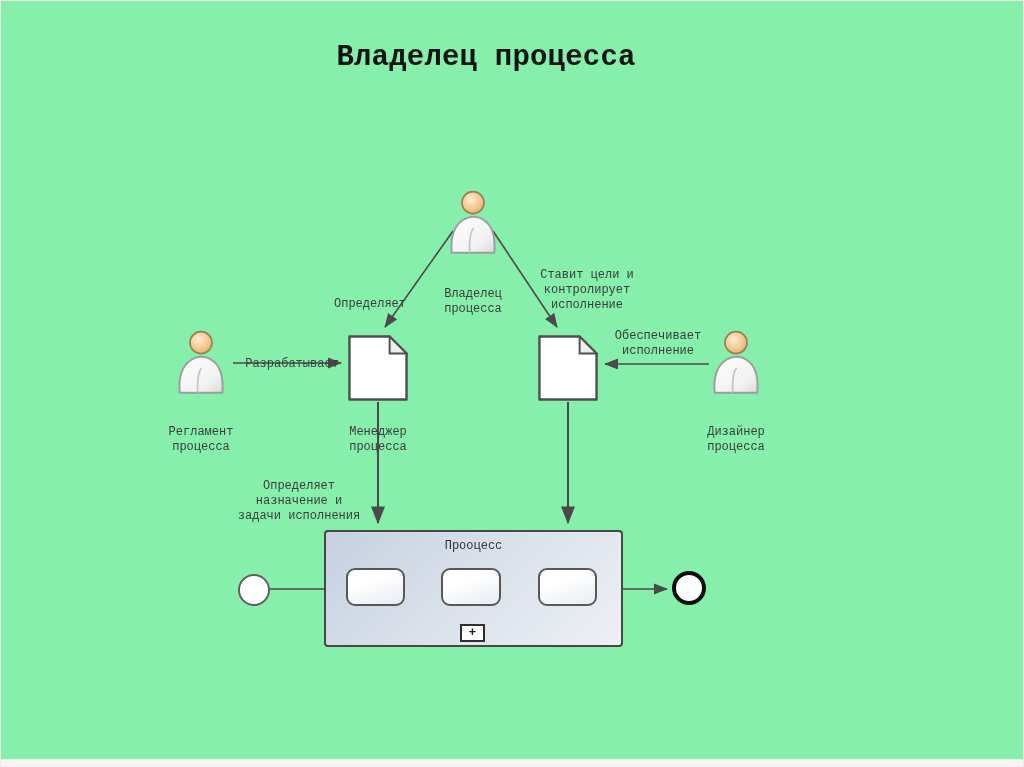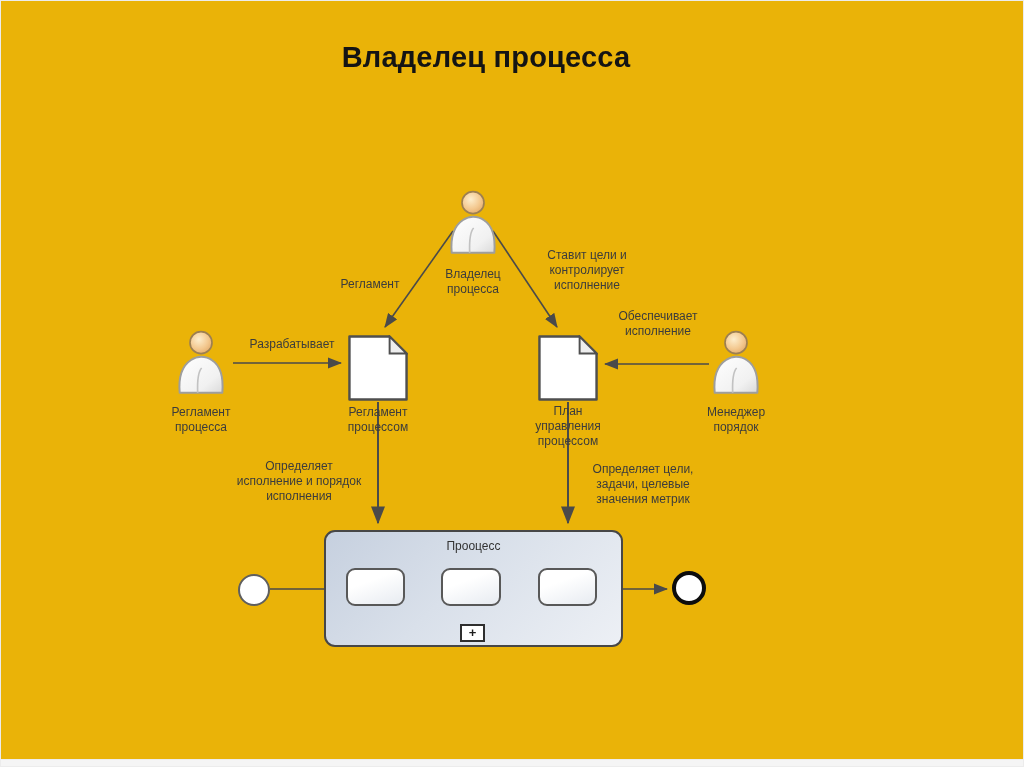--- a/index.html
+++ b/index.html
@@ -1,33 +1,34 @@
 <!DOCTYPE html>
 <html><head>
 <meta charset="utf-8">
 <style>
   html,body{margin:0;padding:0;background:#fff;}
   .page{
-    position:relative;width:1024px;height:767px;background:#eab308;
+    position:relative;width:1024px;height:767px;background:#86efac;
     border:1px solid #ececec;box-sizing:border-box;overflow:hidden;
-    font-family:Liberation Sans, sans-serif;
+    font-family:Liberation Mono, monospace;
   }
   .title{
     position:absolute;left:173px;top:40px;width:624px;text-align:center;
     font-size:29px;font-weight:700;color:#141414;letter-spacing:.2px;
   }
   .lbl{
     position:absolute;font-size:12px;line-height:15px;color:#3c3c3c;
     text-align:center;
+    margin-top:20px;
   }
   .abs{position:absolute;}
   .connectors{position:absolute;left:0;top:0;pointer-events:none;}
   .container{
     position:absolute;left:323px;top:529px;width:299px;height:117px;
-    border:2px solid #474747;border-radius:11px;box-sizing:border-box;
+    border:2px solid #474747;border-radius:4px;box-sizing:border-box;
     background:linear-gradient(135deg,#c6d0df 0%,#d9e0ea 45%,#edf0f5 100%);
   }
   .proc-label{position:absolute;top:7px;left:0;width:100%;text-align:center;
     font-size:12px;color:#333;}
   .task{
     position:absolute;width:59px;height:38px;border:2px solid #585858;
     border-radius:9px;box-sizing:border-box;
     background:linear-gradient(160deg,#ffffff 35%,#e7ebf1 100%);
   }
   .event{position:absolute;border-radius:50%;background:#fff;box-sizing:content-box;}
@@ -90,40 +91,38 @@
     <path d="M7 94 Q4 58 24 45 Q31 40 39 40 Q49 40 55 45 Q74 57 71 94 Z" fill="url(#gBody)" stroke="#9e9e9e" stroke-width="3" stroke-linejoin="round"></path>
     <path d="M34 94 Q33 64 40 57" fill="none" stroke="#c2c2c2" stroke-width="2.5"></path>
   </svg>
   <div class="lbl" style="left:161px;top:404px;width:78px">Регламент процесса</div>
 
   <svg class="abs" style="left:709px;top:328px" width="52" height="66" viewBox="0 0 78 96">
     <circle cx="39" cy="19" r="16.5" fill="url(#gHead)" stroke="#9c7f52" stroke-width="2.5"></circle>
     <path d="M7 94 Q4 58 24 45 Q31 40 39 40 Q49 40 55 45 Q74 57 71 94 Z" fill="url(#gBody)" stroke="#9e9e9e" stroke-width="3" stroke-linejoin="round"></path>
     <path d="M34 94 Q33 64 40 57" fill="none" stroke="#c2c2c2" stroke-width="2.5"></path>
   </svg>
-  <div class="lbl" style="left:696px;top:404px;width:78px">Менеджер порядок</div>
+  <div class="lbl" style="left:696px;top:404px;width:78px">Дизайнер процесса</div>
 
   <svg class="abs" style="left:347px;top:334px" width="60" height="66" viewBox="0 0 62 68">
     <path d="M1.5 1.5 H43 L60.5 19 V66.5 H1.5 Z" fill="#ffffff" stroke="#4f4f4f" stroke-width="2.5" stroke-linejoin="round"></path>
     <path d="M43 1.5 V19 H60.5 Z" fill="#ededed" stroke="#4f4f4f" stroke-width="2"></path>
   </svg>
-  <div class="lbl" style="left:336px;top:404px;width:82px">Регламент процессом</div>
+  <div class="lbl" style="left:336px;top:404px;width:82px">Менеджер процесса</div>
 
   <svg class="abs" style="left:537px;top:334px" width="60" height="66" viewBox="0 0 62 68">
     <path d="M1.5 1.5 H43 L60.5 19 V66.5 H1.5 Z" fill="#ffffff" stroke="#4f4f4f" stroke-width="2.5" stroke-linejoin="round"></path>
     <path d="M43 1.5 V19 H60.5 Z" fill="#ededed" stroke="#4f4f4f" stroke-width="2"></path>
   </svg>
-  <div class="lbl" style="left:523px;top:403px;width:88px">План управления процессом</div>
 
-  <div class="lbl" style="left:325px;top:276px;width:88px">Регламент</div>
+  <div class="lbl" style="left:325px;top:276px;width:88px">Определяет</div>
   <div class="lbl" style="left:529px;top:247px;width:114px">Ставит цели и контролирует исполнение</div>
   <div class="lbl" style="left:236px;top:336px;width:110px">Разрабатывает</div>
   <div class="lbl" style="left:606px;top:308px;width:102px">Обеспечивает исполнение</div>
-  <div class="lbl" style="left:232px;top:458px;width:132px">Определяет исполнение и порядок исполнения</div>
-  <div class="lbl" style="left:577px;top:461px;width:130px">Определяет цели, задачи, целевые значения метрик</div>
+  <div class="lbl" style="left:232px;top:458px;width:132px">Определяет назначение и задачи исполнения</div>
 
   <div class="container">
     <div class="proc-label">Прооцесс</div>
   </div>
 
   <div class="task" style="left:345px;top:567px;width:59px"></div>
   <div class="task" style="left:440px;top:567px;width:60px"></div>
   <div class="task" style="left:537px;top:567px;width:59px"></div>
 
   <div class="event start-event"></div>

